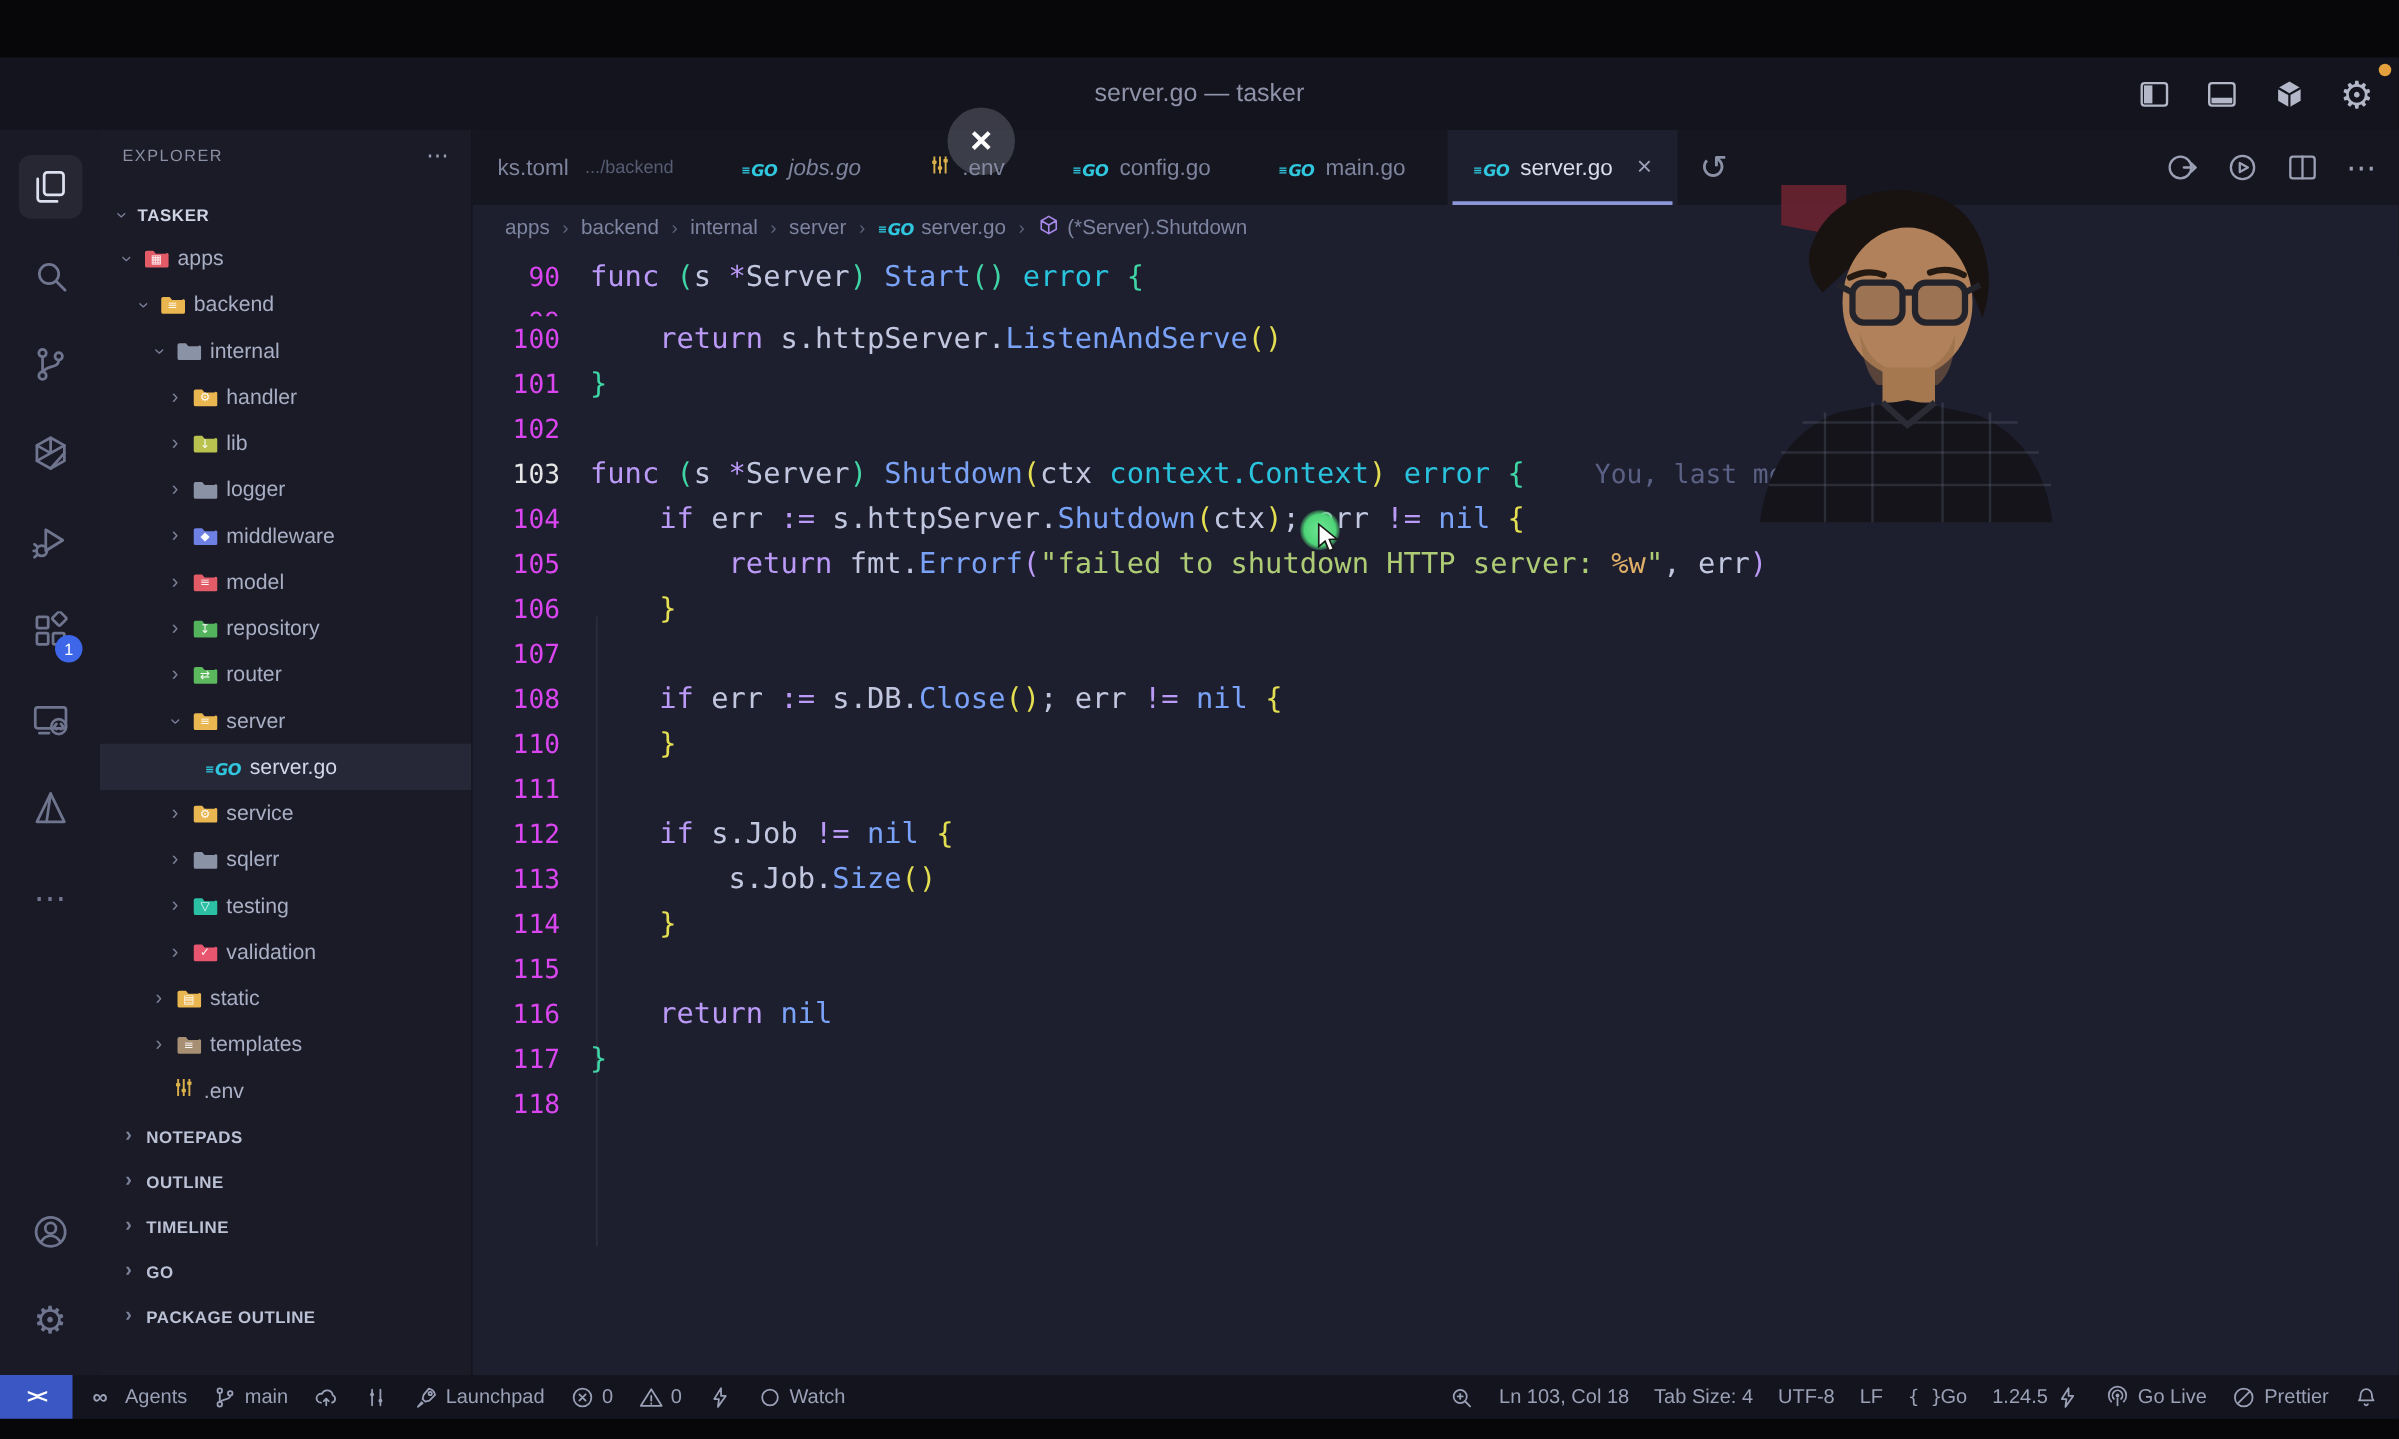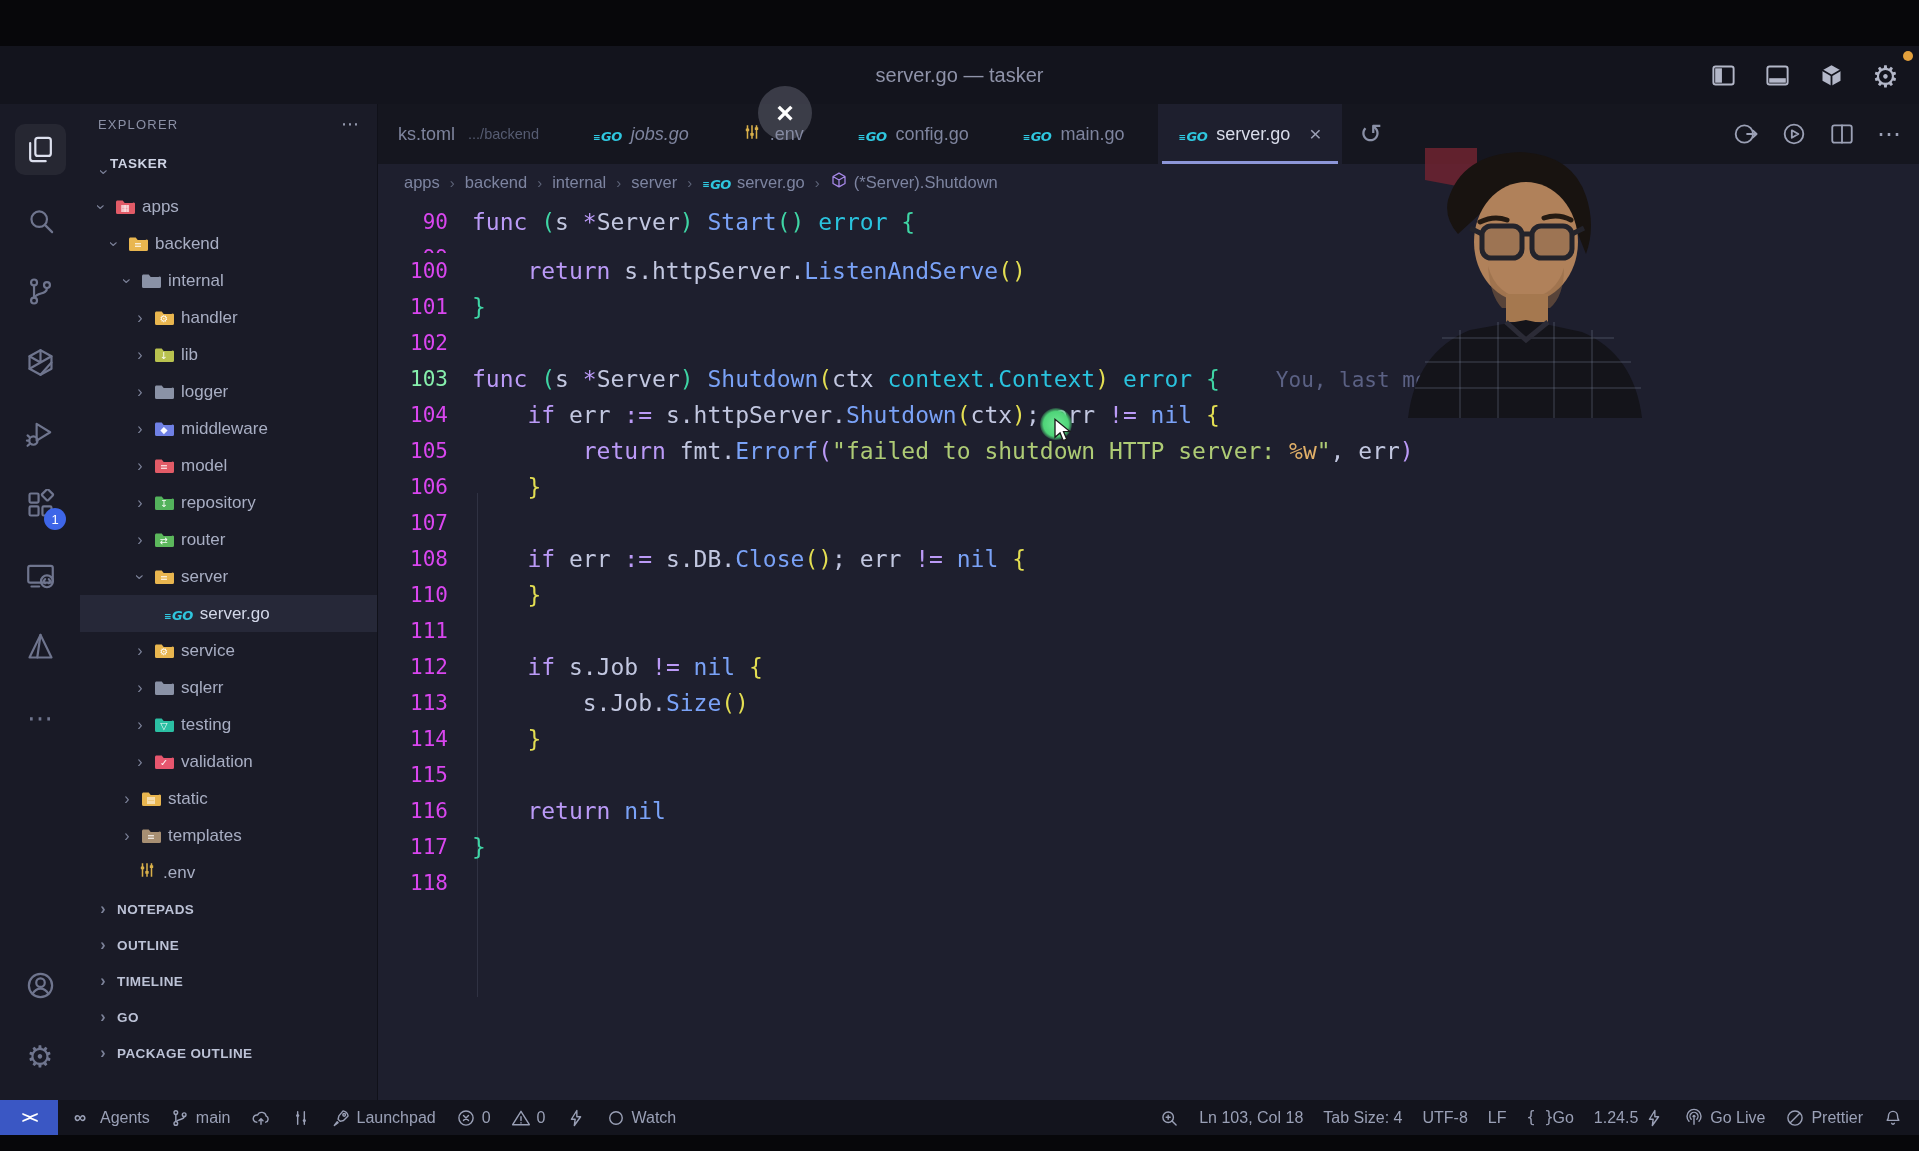--- a/index.html
+++ b/index.html
@@ -30,21 +30,21 @@
   .abitem svg { width:100%; height:100%; }
   .ab-badge { position:absolute; right:14px; bottom:10px; min-width:22px; height:22px; border-radius:50%;
               background:#3e66e8; color:#fff; font-size:13px; display:flex; align-items:center; justify-content:center; }
   .abbottom { margin-top:auto; padding-bottom:8px; display:flex; flex-direction:column; align-items:center; }
 
   
   .sidebar { width:298px; background:#1a1b27; flex-shrink:0; display:flex; flex-direction:column; border-right:1px solid rgba(0,0,0,0.35); }
   .sb-head { height:40px; display:flex; align-items:center; padding:0 18px; }
   .sb-head .lbl { font-size:13px; letter-spacing:1.2px; color:#8b90a5; }
   .sb-head .more { margin-left:auto; color:#9a9fb4; font-size:18px; cursor:pointer; }
-  .sb-proj { height:32px; margin-top:12px; display:flex; gap:6px; padding-left:10px; cursor:pointer; }
+  .sb-proj { height:32px; margin-top:12px; display:flex; align-items:center; gap:6px; padding-left:10px; cursor:pointer; }
   .sb-proj .chev { transform:rotate(90deg); }
   .sb-proj .lbl { font-size:13.5px; font-weight:bold; letter-spacing:0.5px; color:#ced3e4; }
   .chev { color:#7c8299; font-size:16px; width:14px; display:inline-flex; justify-content:center; }
   .chev.open { transform:rotate(90deg); }
   .trow { height:37px; display:flex; align-items:center; gap:7px; font-size:17px; color:#a8aec3; cursor:pointer; }
   .trow.sel { background:#262838; color:#d2d7e8; }
   .fold { position:relative; width:20px; height:16px; display:inline-flex; flex-shrink:0; }
   .fold svg { width:20px; height:16px; }
   .fold i { position:absolute; left:0; top:1px; width:20px; height:15px; font-style:normal; font-size:9.5px;
             color:rgba(255,255,255,0.95); display:flex; align-items:center; justify-content:center;
@@ -75,21 +75,21 @@
   .breadcrumb .sep { color:#5d6378; font-size:15px; }
   .breadcrumb .crumb { display:flex; align-items:center; gap:6px; cursor:pointer; }
   .breadcrumb .cubeic svg { width:18px; height:18px; }
 
   
   .code { flex:1; position:relative; font-family:"DejaVu Sans Mono", monospace; font-size:23px;
           padding-top:4px; overflow:hidden; }
   .cline { height:36px; line-height:36px; display:flex; }
   .cline.partial { height:13px; overflow:hidden; }
   .lnum { width:70px; text-align:right; color:#d946ef; font-size:21px; flex-shrink:0; }
-  .cline.active .lnum { color:#86efac; }
+  .cline.active .lnum { color:#e5e5e5; }
   .lcode { padding-left:24px; white-space:pre; }
   .blame { color:#5b6184; margin-left:56px; font-size:21px; }
   .tk-k { color:#bb9af7; } .tk-f { color:#7aa2f7; } .tk-t { color:#2ac3de; }
   .tk-v { color:#c2c7e0; } .tk-s { color:#aecb75; } .tk-w { color:#e0af68; }
   .tk-y { color:#e3de52; } .tk-g { color:#3fd5a5; } .tk-o { color:#bb9af7; } .tk-n { color:#7aa2f7; }
   .guide { position:absolute; left:99px; top:293px; width:1px; height:504px; background:rgba(140,150,180,0.16); }
 
   
   .clickdot { position:absolute; left:1040px; top:362px; width:32px; height:32px; border-radius:50%;
               background:radial-gradient(circle,#6fe794 0%, #4ed478 55%, rgba(78,212,120,0) 75%); z-index:30; }

